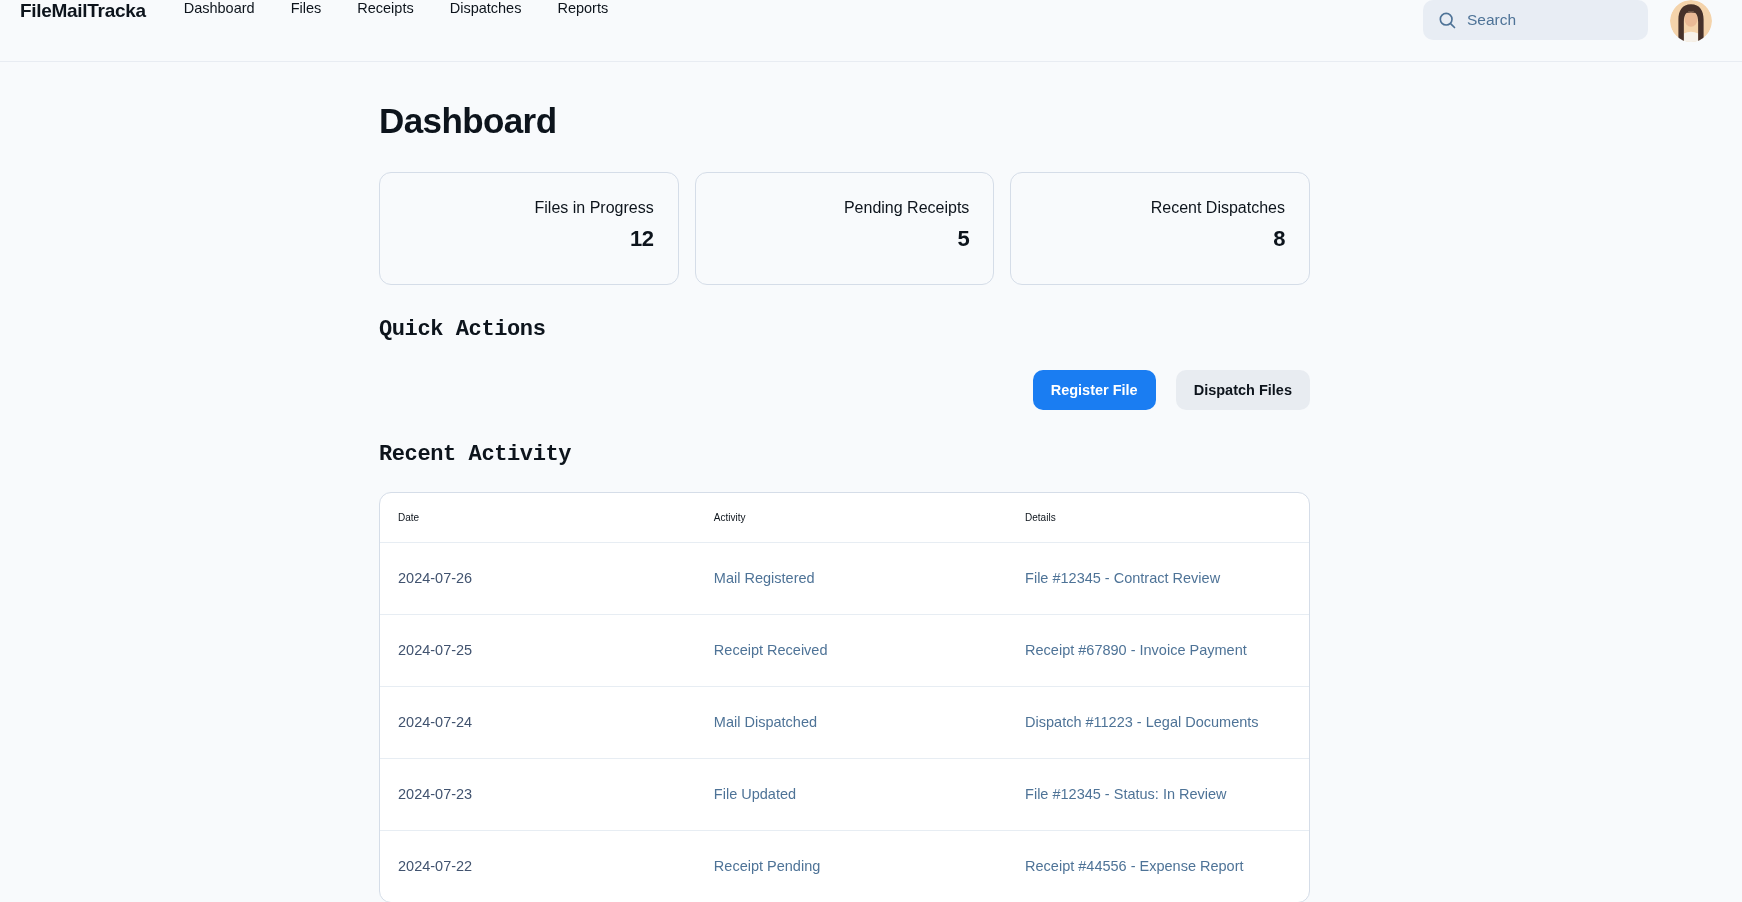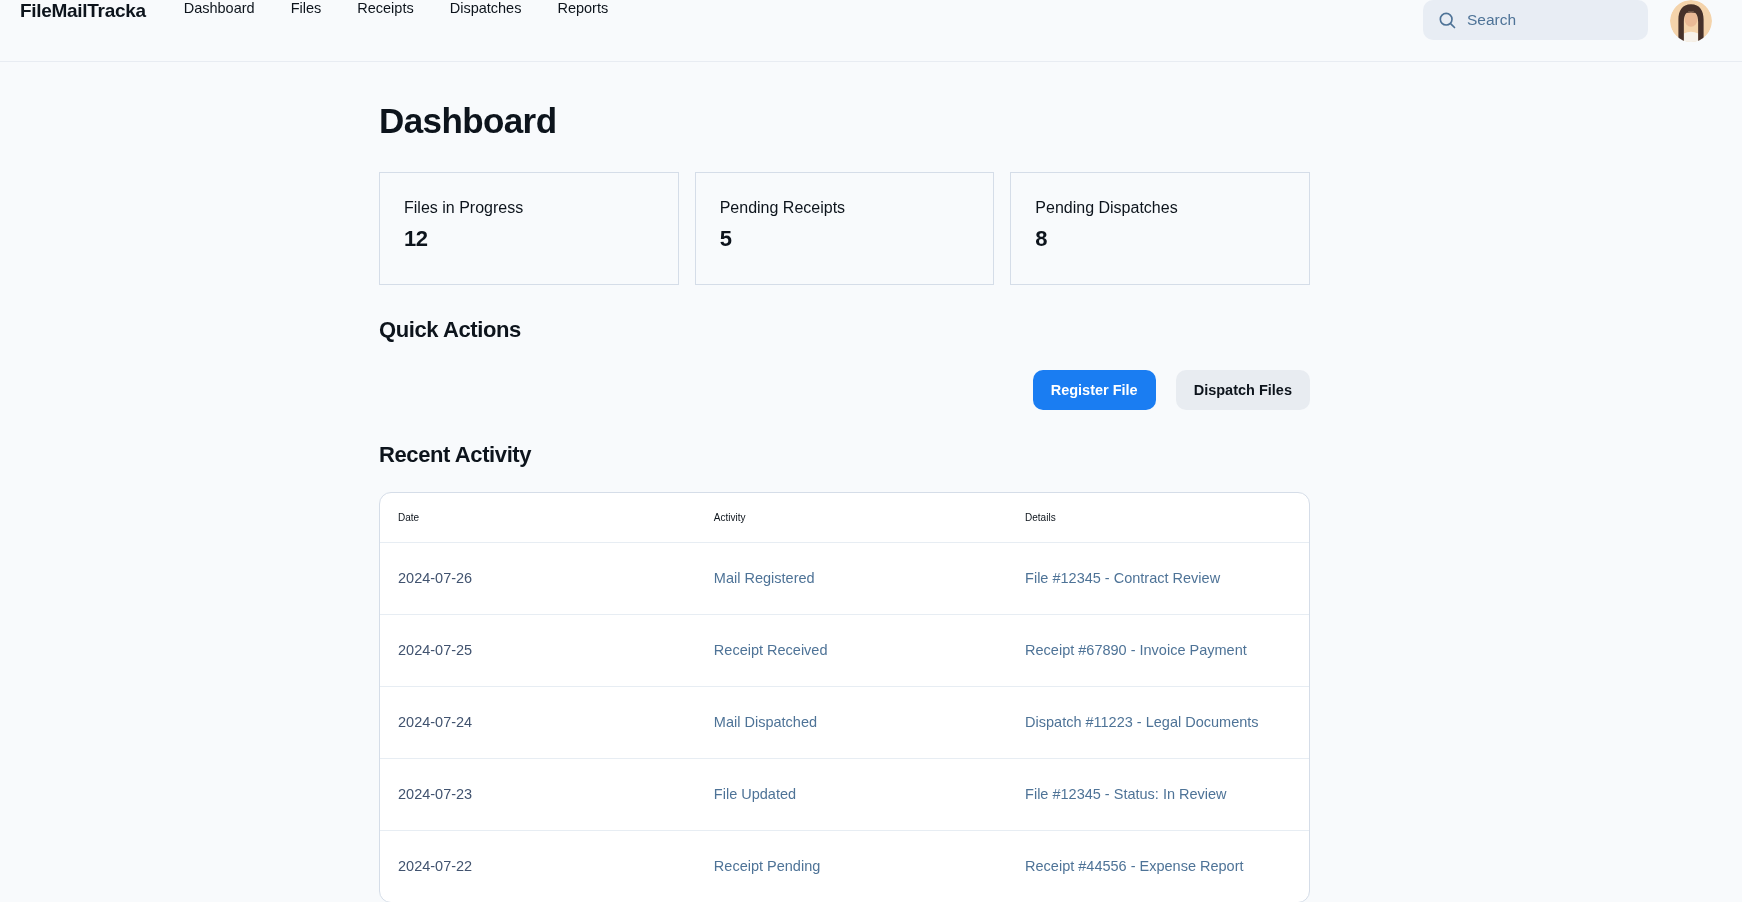--- a/index.html
+++ b/index.html
@@ -86,36 +86,38 @@
 
   .cards {
     display: flex;
     gap: 16px;
     margin-top: 30px;
   }
   .card {
     flex: 1;
     height: 113px;
     border: 1px solid #d5dde8;
-    border-radius: 0;
+    border-radius: 12px;
     padding: 26px 24px;
     display: flex;
     flex-direction: column;
     gap: 9px;
     background: #f8fafc;
+    text-align: right;
   }
   .card-label { font-size: 16px; font-weight: 500; }
   .card-value { font-size: 22px; font-weight: 800; letter-spacing: -0.4px; }
 
   .section-heading {
     margin: 31px 0 0 0;
     font-size: 22px;
     line-height: 1.25;
     font-weight: 800;
     letter-spacing: -0.4px;
+    font-family: Liberation Mono, monospace;
   }
 
   .actions {
     display: flex;
     gap: 20px;
     margin-top: 26px;
     justify-content: flex-end;
   }
   .btn {
     height: 40px;
@@ -202,21 +204,21 @@
   <section class="cards">
     <div class="card">
       <div class="card-label">Files in Progress</div>
       <div class="card-value">12</div>
     </div>
     <div class="card">
       <div class="card-label">Pending Receipts</div>
       <div class="card-value">5</div>
     </div>
     <div class="card">
-      <div class="card-label">Pending Dispatches</div>
+      <div class="card-label">Recent Dispatches</div>
       <div class="card-value">8</div>
     </div>
   </section>
 
   <h2 class="section-heading">Quick Actions</h2>
   <div class="actions">
     <button class="btn btn-primary">Register File</button>
     <button class="btn btn-secondary">Dispatch Files</button>
   </div>
 

